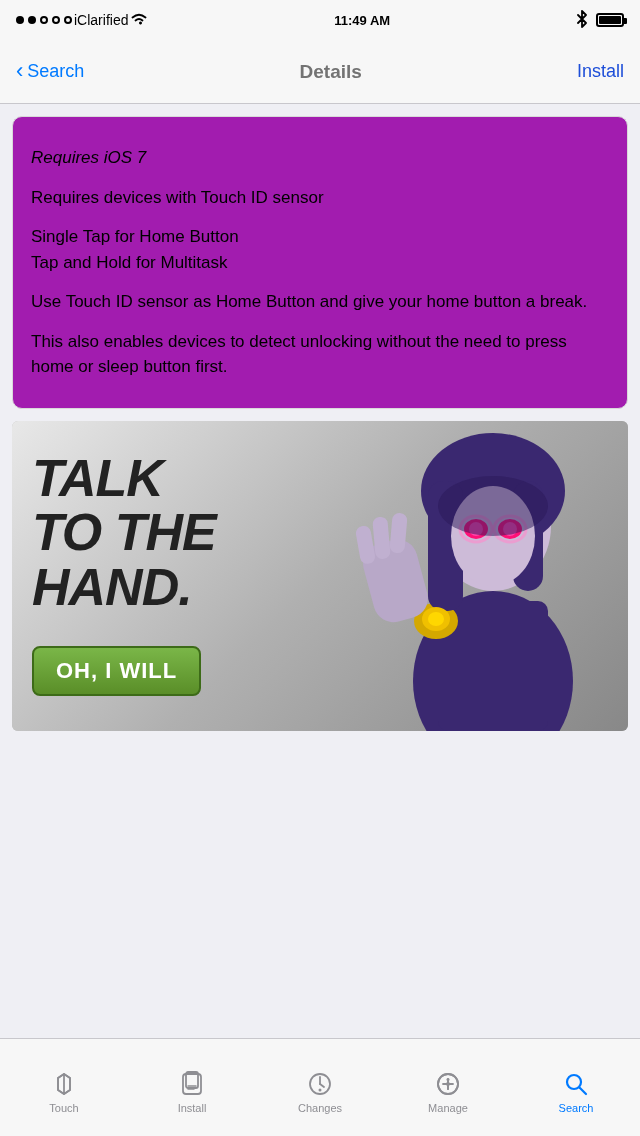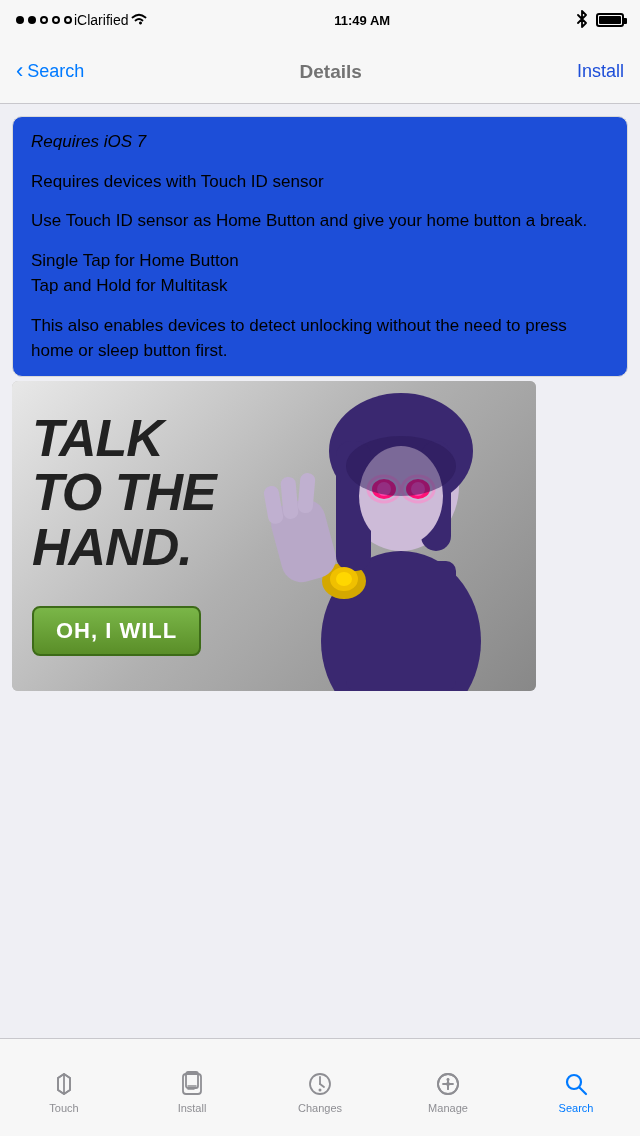--- a/index.html
+++ b/index.html
@@ -98,43 +98,43 @@
       color: #1d4ed8; font-size: 18px; font-weight: 400;
     }
 
     
     .content {
       padding: 12px 12px 0 12px;
     }
 
     
     .info-card {
-      background: #1d4ed8;
+      background: #a21caf;
       border-radius: 10px;
-      padding: 12px 18px;
+      padding: 28px 18px;
       border: 1px solid #d9d9d9;
-      margin-bottom: 4px;
+      margin-bottom: 12px;
       line-height: 1.5;
     }
     .info-card p {
       font-size: 17px;
       color: #000;
       margin-bottom: 14px;
     }
     .info-card p:first-child {
       font-style: italic;
       font-weight: 400;
     }
     .info-card p:last-child {
       margin-bottom: 0;
     }
 
     
     .ad-banner {
-      width: 524px;
+      width: 616px;
       height: 310px;
       background: #c0c0c0;
       border-radius: 6px;
       overflow: hidden;
       position: relative;
       display: flex;
       align-items: flex-end;
       justify-content: center;
     }
     .ad-content {
@@ -252,22 +252,22 @@
   </div>
   <span class="nav-title">Details</span>
   <span class="nav-install">Install</span>
 </div>
 
 <div class="content">
 
   <div class="info-card">
     <p>Requires iOS 7</p>
     <p>Requires devices with Touch ID sensor</p>
+    <p>Single Tap for Home Button<br>Tap and Hold for Multitask</p>
     <p>Use Touch ID sensor as Home Button and give your home button a break.</p>
-    <p>Single Tap for Home Button<br>Tap and Hold for Multitask</p>
     <p>This also enables devices to detect unlocking without the need to press home or sleep button first.</p>
   </div>
 
   <div class="ad-banner">
     <div class="ad-content">
       <div class="ad-text-block">
         <div class="ad-main-text">TALK<br>TO THE<br>HAND.</div>
         <div class="ad-button">OH, I WILL</div>
       </div>
 

